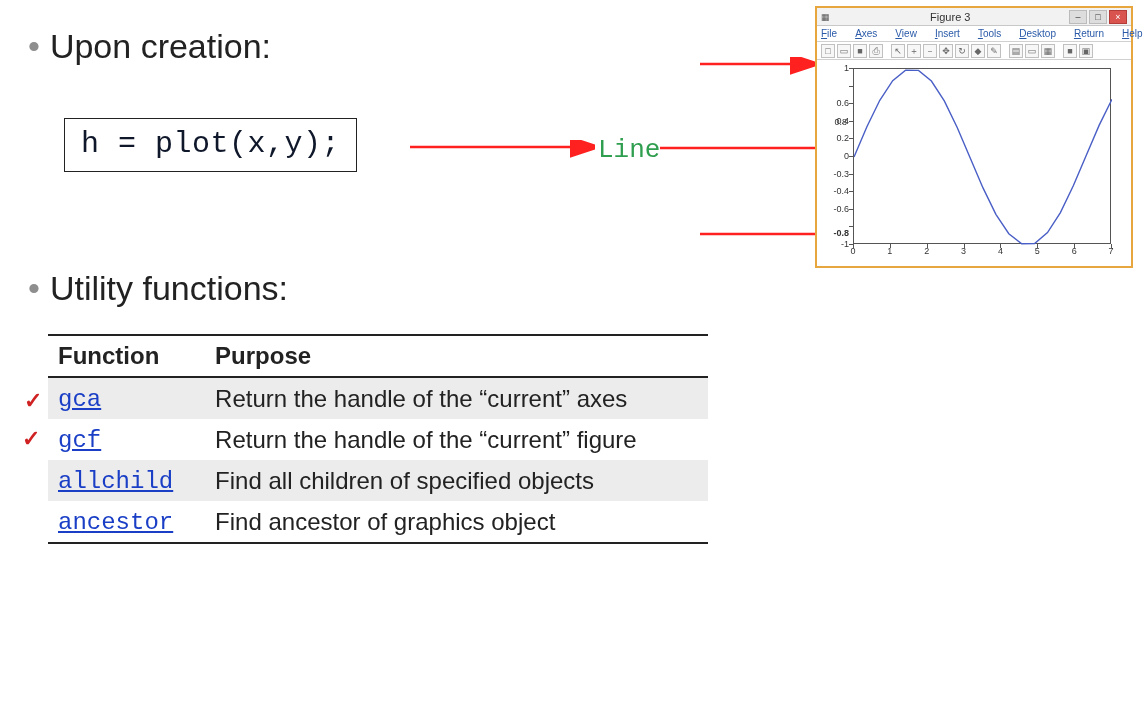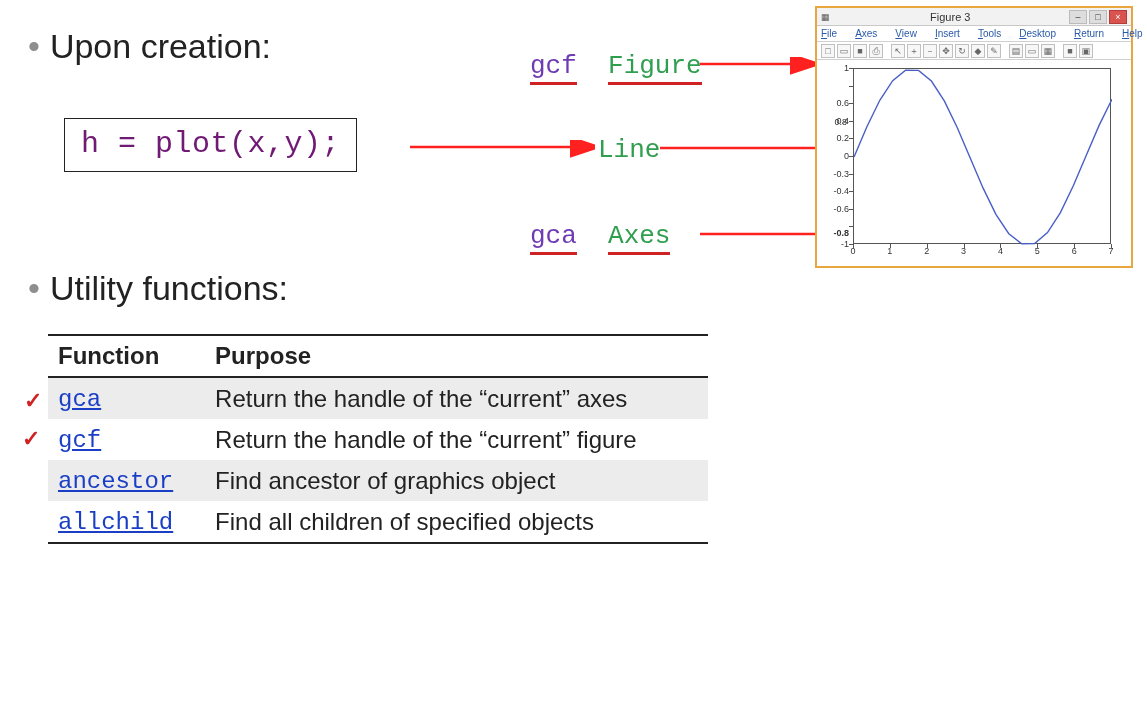--- a/index.html
+++ b/index.html
@@ -33,21 +33,21 @@
     line-height: 40px;
   }
 
   
   .codebox {
     position: absolute;
     border: 1px solid #222;
     padding: 8px 16px 10px 16px;
     font-family: "Courier New", Courier, monospace;
     font-size: 30px;
-    color: #701a75;
+    color: #0f172a;
     background: #fff;
     letter-spacing: 0.5px;
   }
 
   
   .fn-table {
     position: absolute;
     border-collapse: collapse;
     font-size: 24px;
   }
@@ -177,28 +177,22 @@
 
 <div class="bullet" style="left:28px; top:268px;">
   <span class="dot">•</span>
   <span class="label">Utility functions:</span>
 </div>
 
 <div class="codebox" style="left:64px; top:118px;">
   <span>h = plot(x,y);</span>
 </div>
 
-<div class="anno" style="left:530px; top:51px;">
-  <span class="purple underline-red">gcf</span>&nbsp;&nbsp;<span class="green underline-red">Figure</span>
-</div>
 <div class="anno" style="left:598px; top:135px;">
   <span class="green">Line</span>
-</div>
-<div class="anno" style="left:530px; top:221px;">
-  <span class="purple underline-red">gca</span>&nbsp;&nbsp;<span class="green underline-red">Axes</span>
 </div>
 
 <svg class="arrow" style="left:0;top:0;width:1147px;height:713px;">
   <defs>
     <marker id="ah" markerWidth="10" markerHeight="10" refX="8" refY="3" orient="auto">
       <path d="M0,0 L9,3 L0,6 Z" class="head"></path>
     </marker>
   </defs>
   <line x1="410" y1="147" x2="590" y2="147" marker-end="url(#ah)"></line>
 
@@ -219,26 +213,26 @@
   <tbody>
     <tr>
       <td><a href="#" class="fn-link">gca</a></td>
       <td>Return the handle of the “current” axes</td>
     </tr>
     <tr>
       <td><a href="#" class="fn-link">gcf</a></td>
       <td>Return the handle of the “current” figure</td>
     </tr>
     <tr>
+      <td><a href="#" class="fn-link">allchild</a></td>
+      <td>Find all children of specified objects</td>
+    </tr>
+    <tr>
       <td><a href="#" class="fn-link">ancestor</a></td>
       <td>Find ancestor of graphics object</td>
-    </tr>
-    <tr>
-      <td><a href="#" class="fn-link">allchild</a></td>
-      <td>Find all children of specified objects</td>
     </tr>
   </tbody>
 </table>
 
 <div class="check" style="left:24px; top:388px;">✓</div>
 <div class="check" style="left:22px; top:426px;">✓</div>
 
 <div class="figwin" style="left:815px; top:6px; width:318px; height:262px;">
   <div class="titlebar">
     <span class="sys">▦</span>

